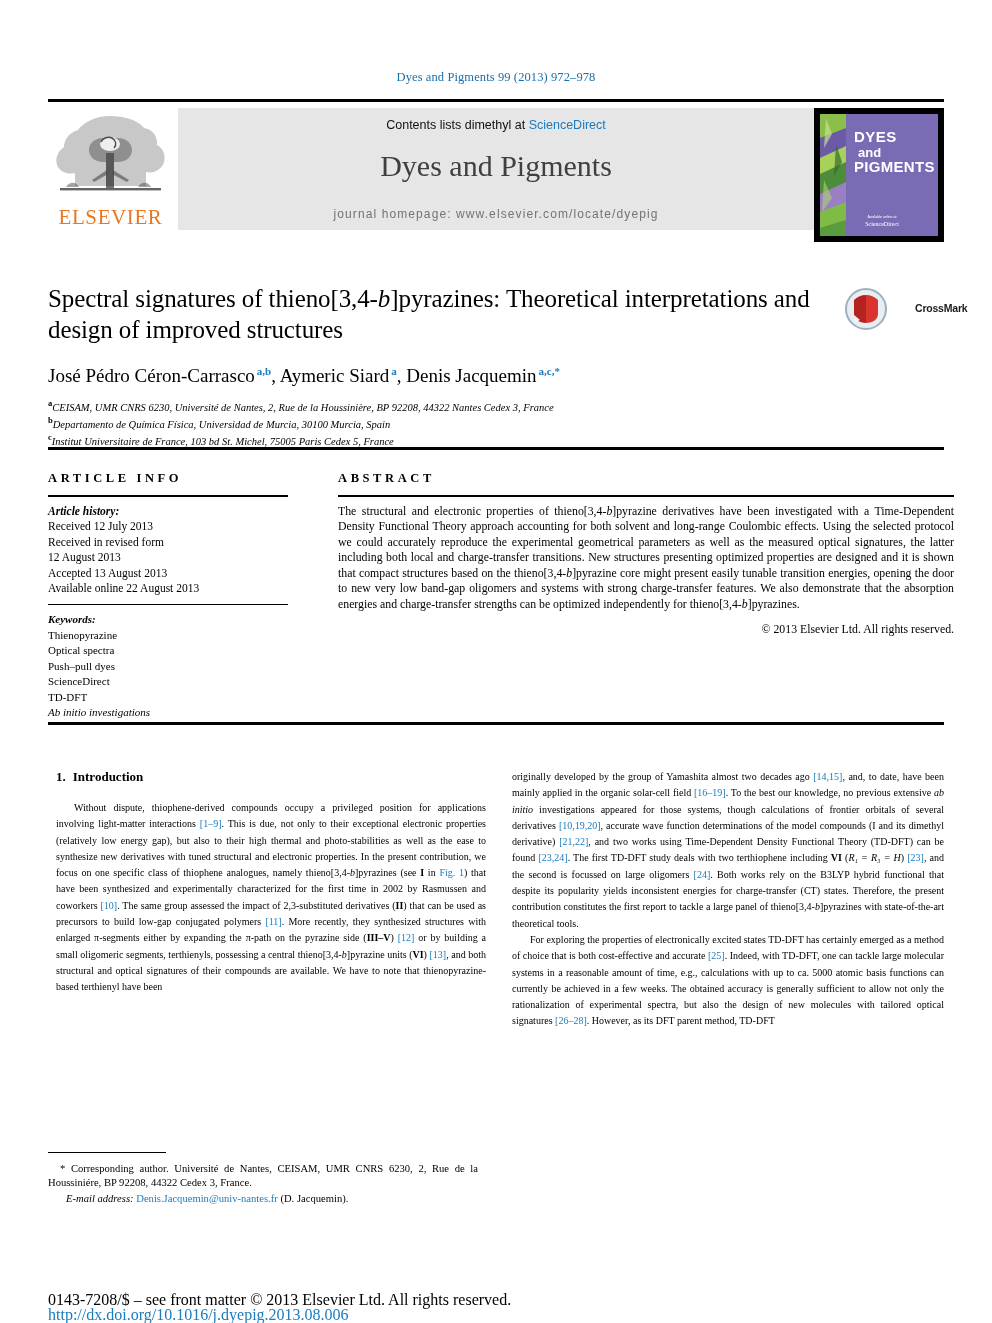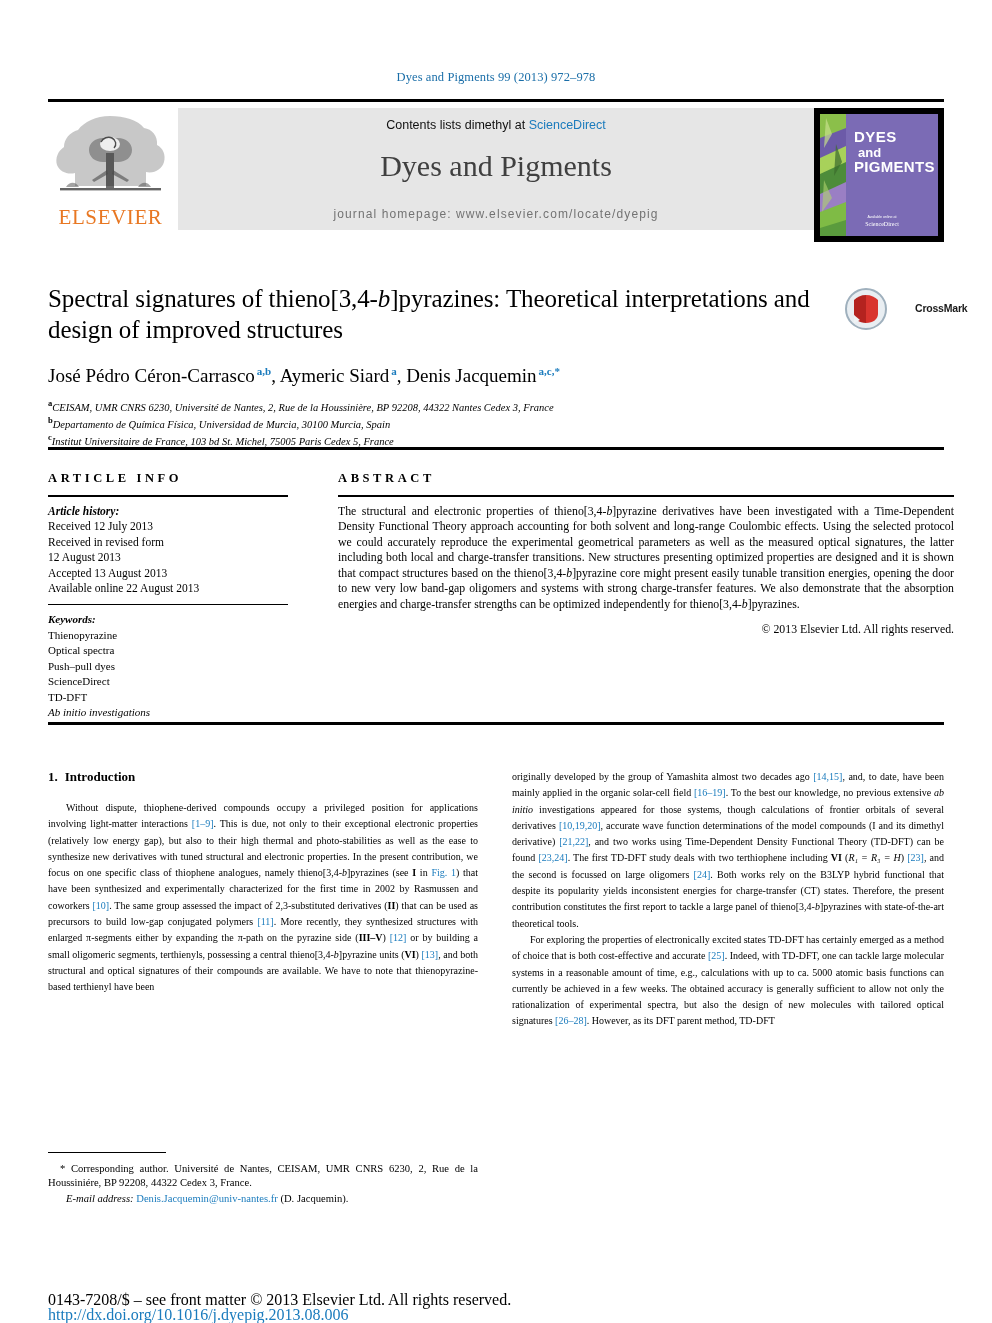--- a/index.html
+++ b/index.html
@@ -248,21 +248,21 @@
   .abstract-body .it { font-style: italic; }
   .copyright {
     margin-top: 9px;
     text-align: right;
     font-size: 11.8px;
   }
 
   
   .col-left {
     position: absolute;
-    left: 48px;
+    left: 56px;
     top: 769px;
     width: 430px;
   }
   .col-right {
     position: absolute;
     left: 512px;
     top: 769px;
     width: 432px;
   }
   .body-head {

